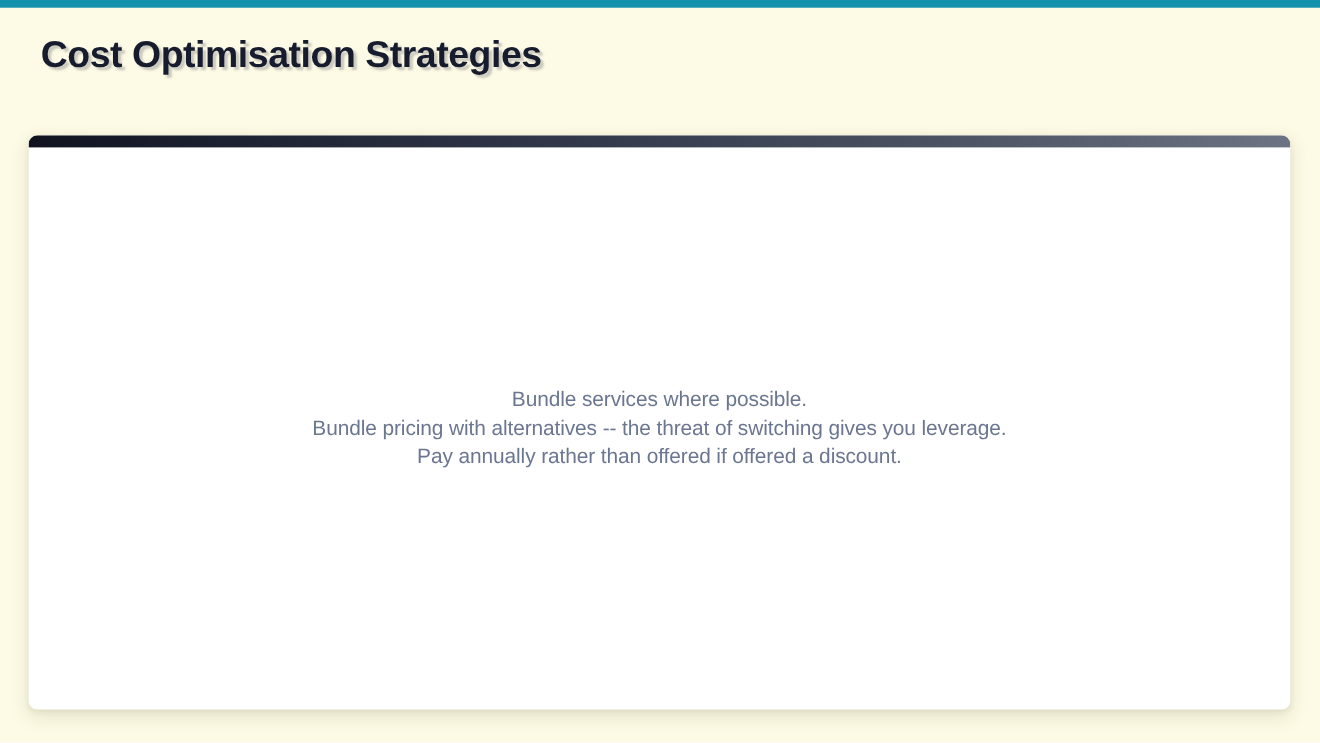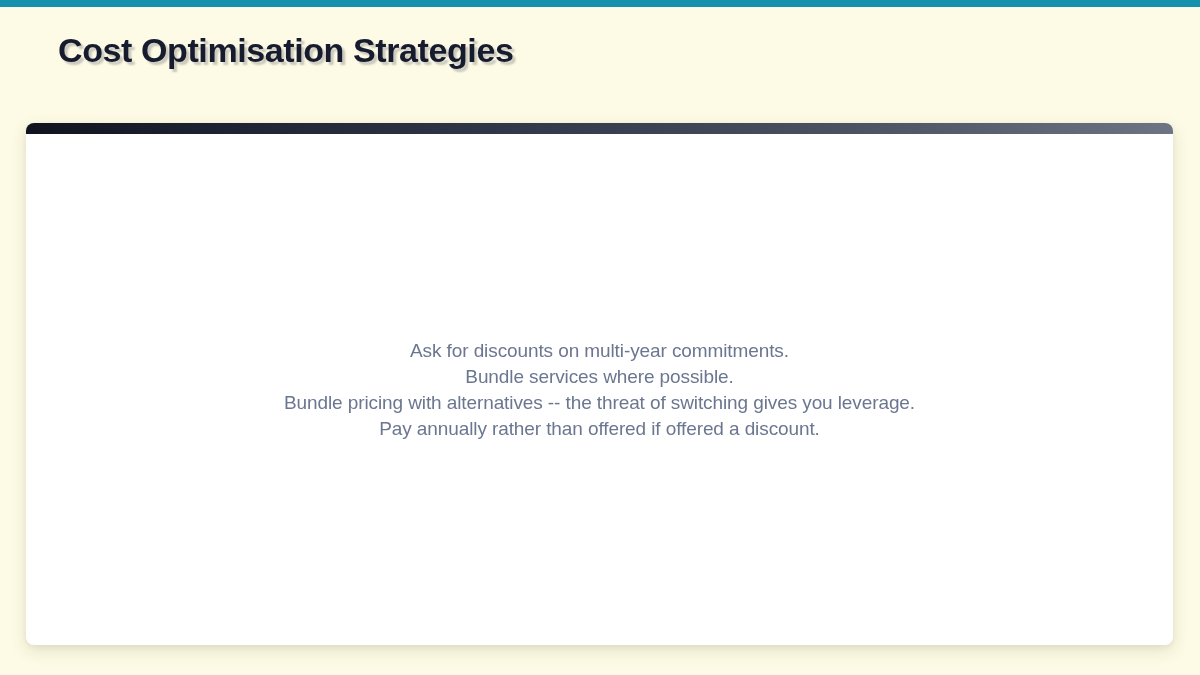--- a/index.html
+++ b/index.html
@@ -22,21 +22,21 @@
     left: 0;
     width: 1200px;
     height: 7px;
     background: #1391ad;
   }
 
   
   #slide-title {
     position: absolute;
     top: 27px;
-    left: 58px;
+    left: 37px;
     font-size: 34px;
     font-weight: bold;
     color: #161b2e;
     letter-spacing: -0.4px;
     text-shadow: 3px 3px 2px rgba(140, 140, 140, 0.45);
     line-height: 46px;
     white-space: nowrap;
   }
 
   
@@ -101,21 +101,20 @@
 
 <div id="slide-title">Cost Optimisation Strategies</div>
 
 <div id="content-card">
 
   <div id="card-top-bar"></div>
 
   <div id="card-body">
 
 
-    <p class="card-paragraph">Ask for discounts on multi-year commitments.</p>
 
     <p class="card-paragraph">Bundle services where possible.</p>
 
     <p class="card-paragraph">Bundle pricing with alternatives -- the threat of switching gives you leverage.</p>
 
     <p class="card-paragraph">Pay annually rather than offered if offered a discount.</p>
 
   </div>
 </div>
 

